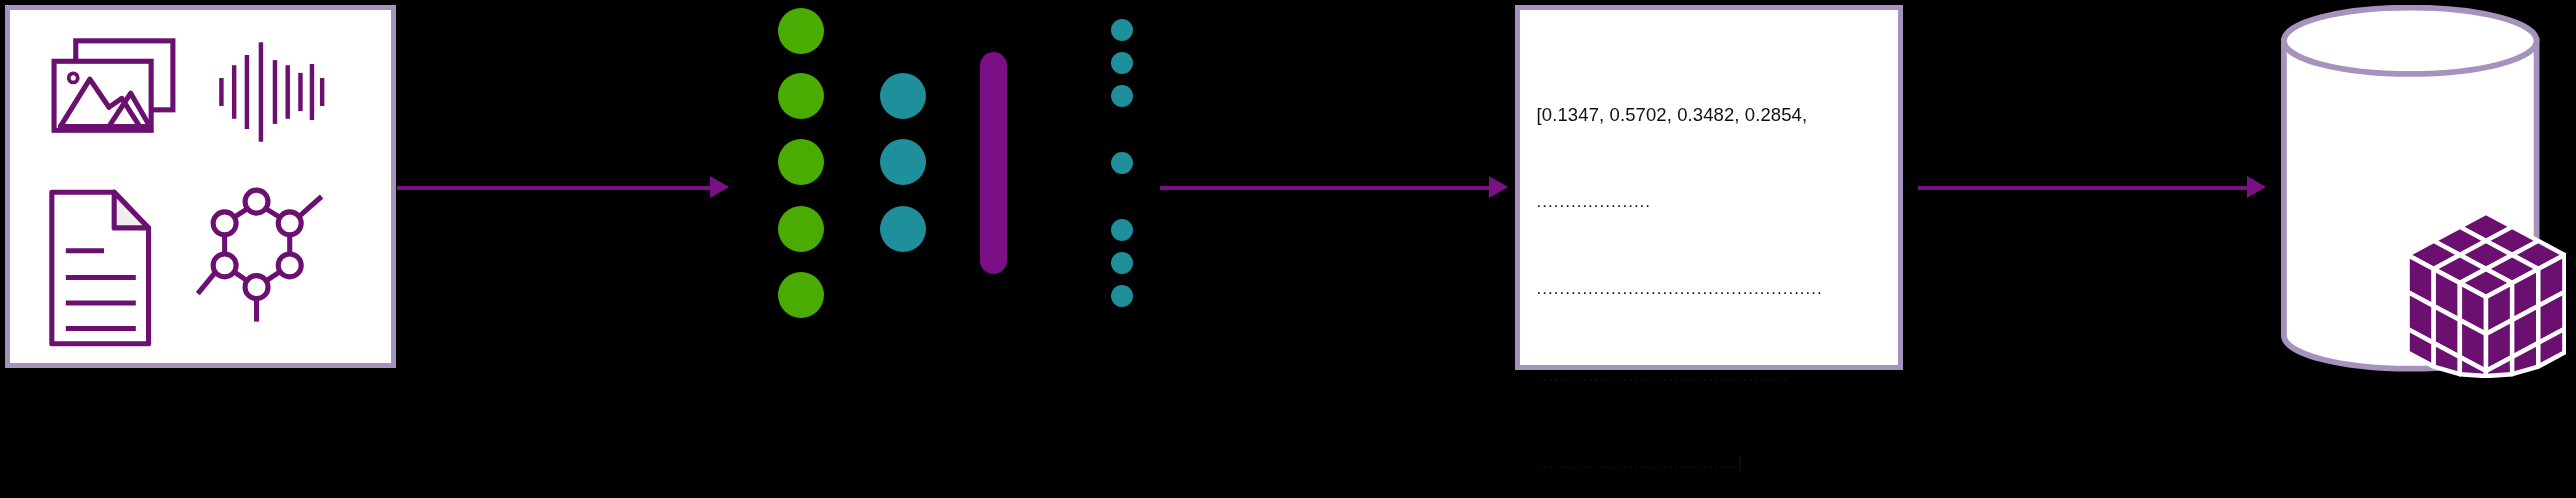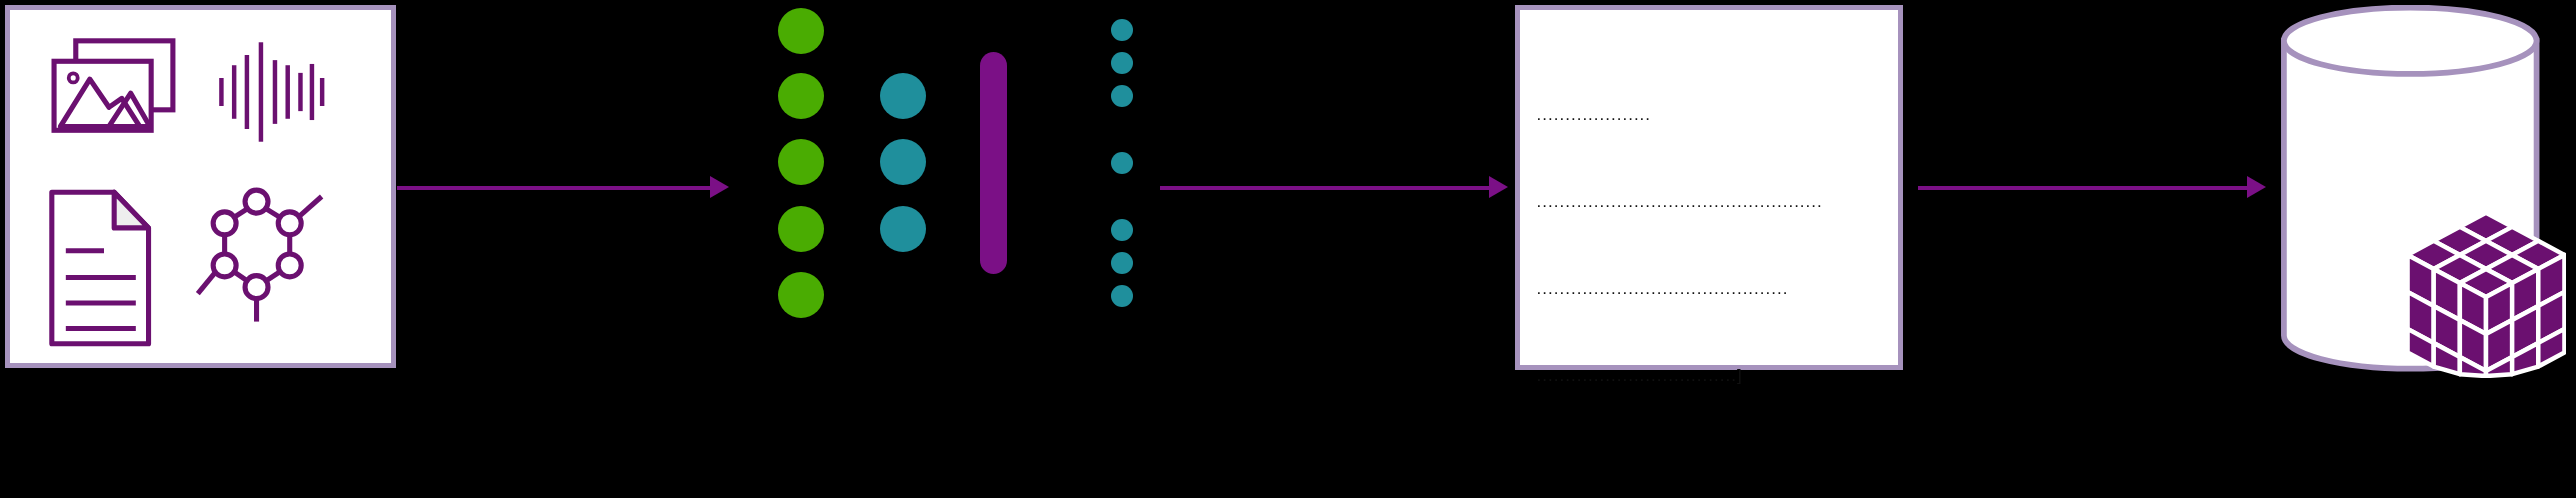--- a/index.html
+++ b/index.html
@@ -192,20 +192,21 @@
     <div class="node node-teal" style="left:357px; top:285px; width:22.4px; height:22.4px;"></div>
   </div>
 
   <div class="arrow" style="left:1160px; top:176px; width:348px;">
     <div class="shaft" style="width:330px;"></div>
     <div class="head" style="left:329px;"></div>
   </div>
 
   <div class="panel" id="vector-panel">
     <div class="vector-text">
+      <span class="vector-line">[0.1347, 0.5702, 0.3482, 0.2854,</span>
       <span class="vector-line vector-dots">....................</span>
       <span class="vector-line vector-dots">..................................................</span>
       <span class="vector-line vector-dots">............................................</span>
       <span class="vector-line vector-dots">...................................]</span>
     </div>
   </div>
 
   <div class="arrow" style="left:1918px; top:176px; width:348px;">
     <div class="shaft" style="width:330px;"></div>
     <div class="head" style="left:329px;"></div>

